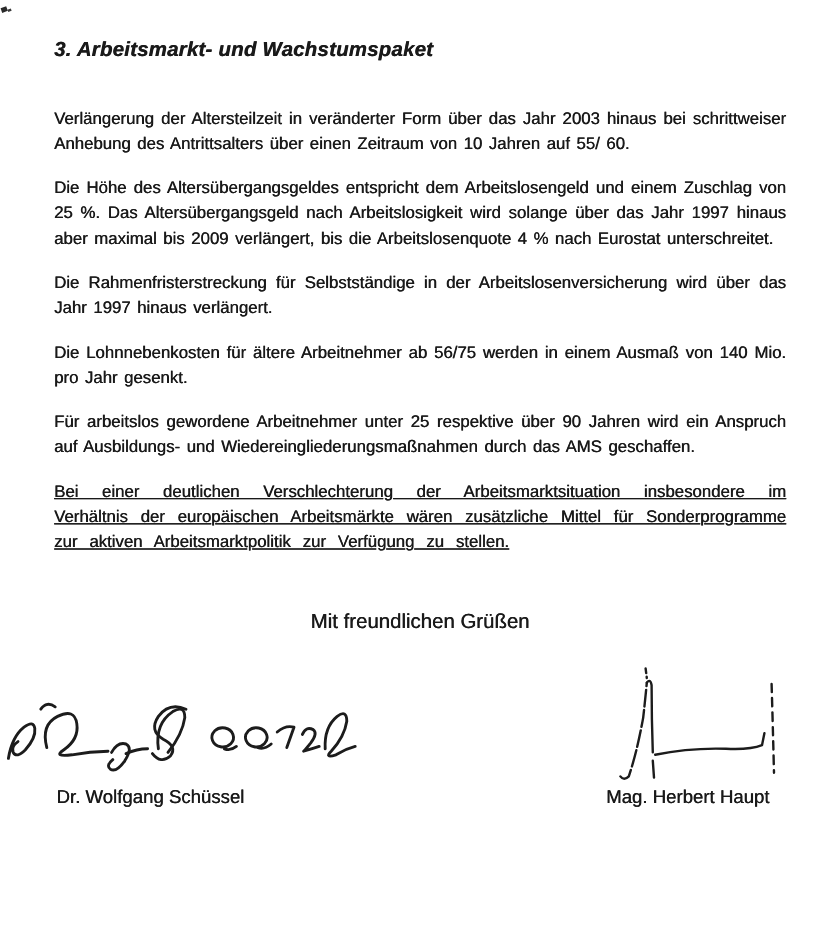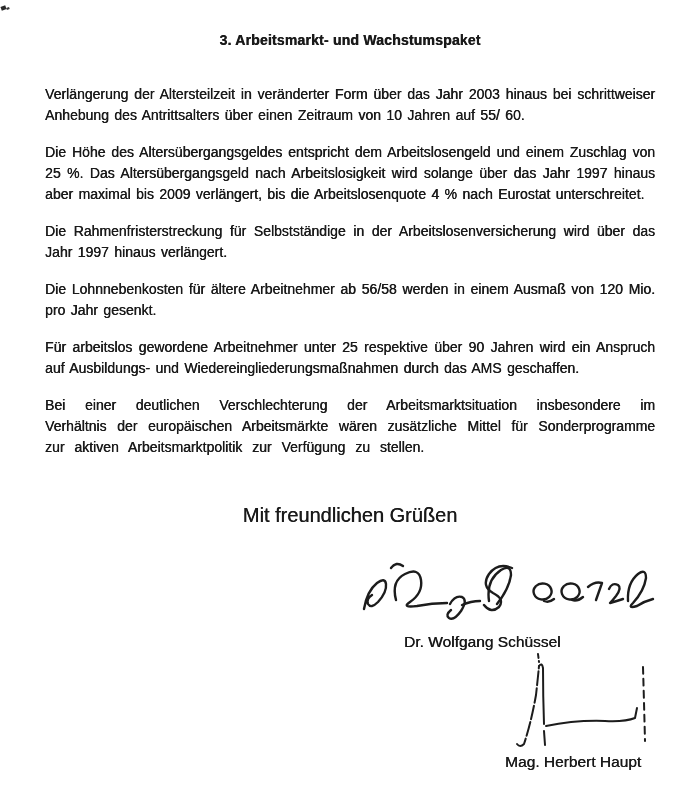--- a/index.html
+++ b/index.html
@@ -26,50 +26,51 @@
     position: absolute;
     top: 6px;
     left: 1px;
     width: 5px;
     height: 4px;
     background: #2a2a2a;
     box-shadow: 4px 2px 0 -1px #3a3a3a, -1px 5px 0 -2px #555;
     transform: rotate(-20deg);
   }
   .title {
-    font-size: 14px;
+    font-size: 17px;
     font-weight: bold;
-    text-align: center;
+    text-align: left;
     margin: 6px 0 36px 0;
     letter-spacing: 0.2px;
     text-shadow: 0.4px 0 0 currentColor;
+    font-style: italic;
   }
   .body-text p {
     font-size: 14px;
     line-height: 21px;
     text-align: justify;
     margin: 0 0 16px 0;
     word-spacing: 1.5px;
     text-shadow: 0.35px 0 0 currentColor;
   }
   .body-text p.wide-spacing {
     word-spacing: 6px;
+    text-decoration: underline;
   }
   .closing {
-    font-size: 20px;
+    font-size: 17px;
     text-align: center;
     margin-top: 46px;
     text-shadow: 0.35px 0 0 currentColor;
   }
   .sig-row {
     display: flex;
     justify-content: space-between;
     align-items: flex-end;
     margin-top: 26px;
-    flex-direction: column;
   }
   .sig-col.left { margin-left: -42px; }
   .sig-col.right { width: 150px; }
   .sig-col svg { display: block; }
   .sig-name {
     font-size: 15.5px;
     line-height: 18px;
     margin-top: 2px;
     white-space: nowrap;
     text-shadow: 0.35px 0 0 currentColor;
@@ -88,21 +89,21 @@
 <div class="page">
 
   <div class="scan-artifact"></div>
 
   <h1 class="title">3. Arbeitsmarkt- und Wachstumspaket</h1>
 
   <div class="body-text">
     <p>Verlängerung der Altersteilzeit in veränderter Form über das Jahr 2003 hinaus bei schrittweiser Anhebung des Antrittsalters über einen Zeitraum von 10 Jahren auf 55/ 60.</p>
     <p>Die Höhe des Altersübergangsgeldes entspricht dem Arbeitslosengeld und einem Zuschlag von 25 %. Das Altersübergangsgeld nach Arbeitslosigkeit wird solange über das Jahr 1997 hinaus aber maximal bis 2009 verlängert, bis die Arbeitslosenquote 4 % nach Eurostat unterschreitet.</p>
     <p>Die Rahmenfristerstreckung für Selbstständige in der Arbeitslosenversicherung wird über das Jahr 1997 hinaus verlängert.</p>
-    <p>Die Lohnnebenkosten für ältere Arbeitnehmer ab 56/58 werden in einem Ausmaß von 120 Mio. pro Jahr gesenkt.</p>
+    <p>Die Lohnnebenkosten für ältere Arbeitnehmer ab 56/75 werden in einem Ausmaß von 140 Mio. pro Jahr gesenkt.</p>
     <p>Für arbeitslos gewordene Arbeitnehmer unter 25 respektive über 90 Jahren wird ein Anspruch auf Ausbildungs- und Wiedereingliederungsmaßnahmen durch das AMS geschaffen.</p>
     <p class="wide-spacing">Bei einer deutlichen Verschlechterung der Arbeitsmarktsituation insbesondere im Verhältnis der europäischen Arbeitsmärkte wären zusätzliche Mittel für Sonderprogramme zur aktiven Arbeitsmarktpolitik zur Verfügung zu stellen.</p>
   </div>
 
   <div class="closing">Mit freundlichen Grüßen</div>
 
   <div class="sig-row">
 
     <div class="sig-col left">
       <svg width="295" height="78" viewBox="0 0 295 78">

